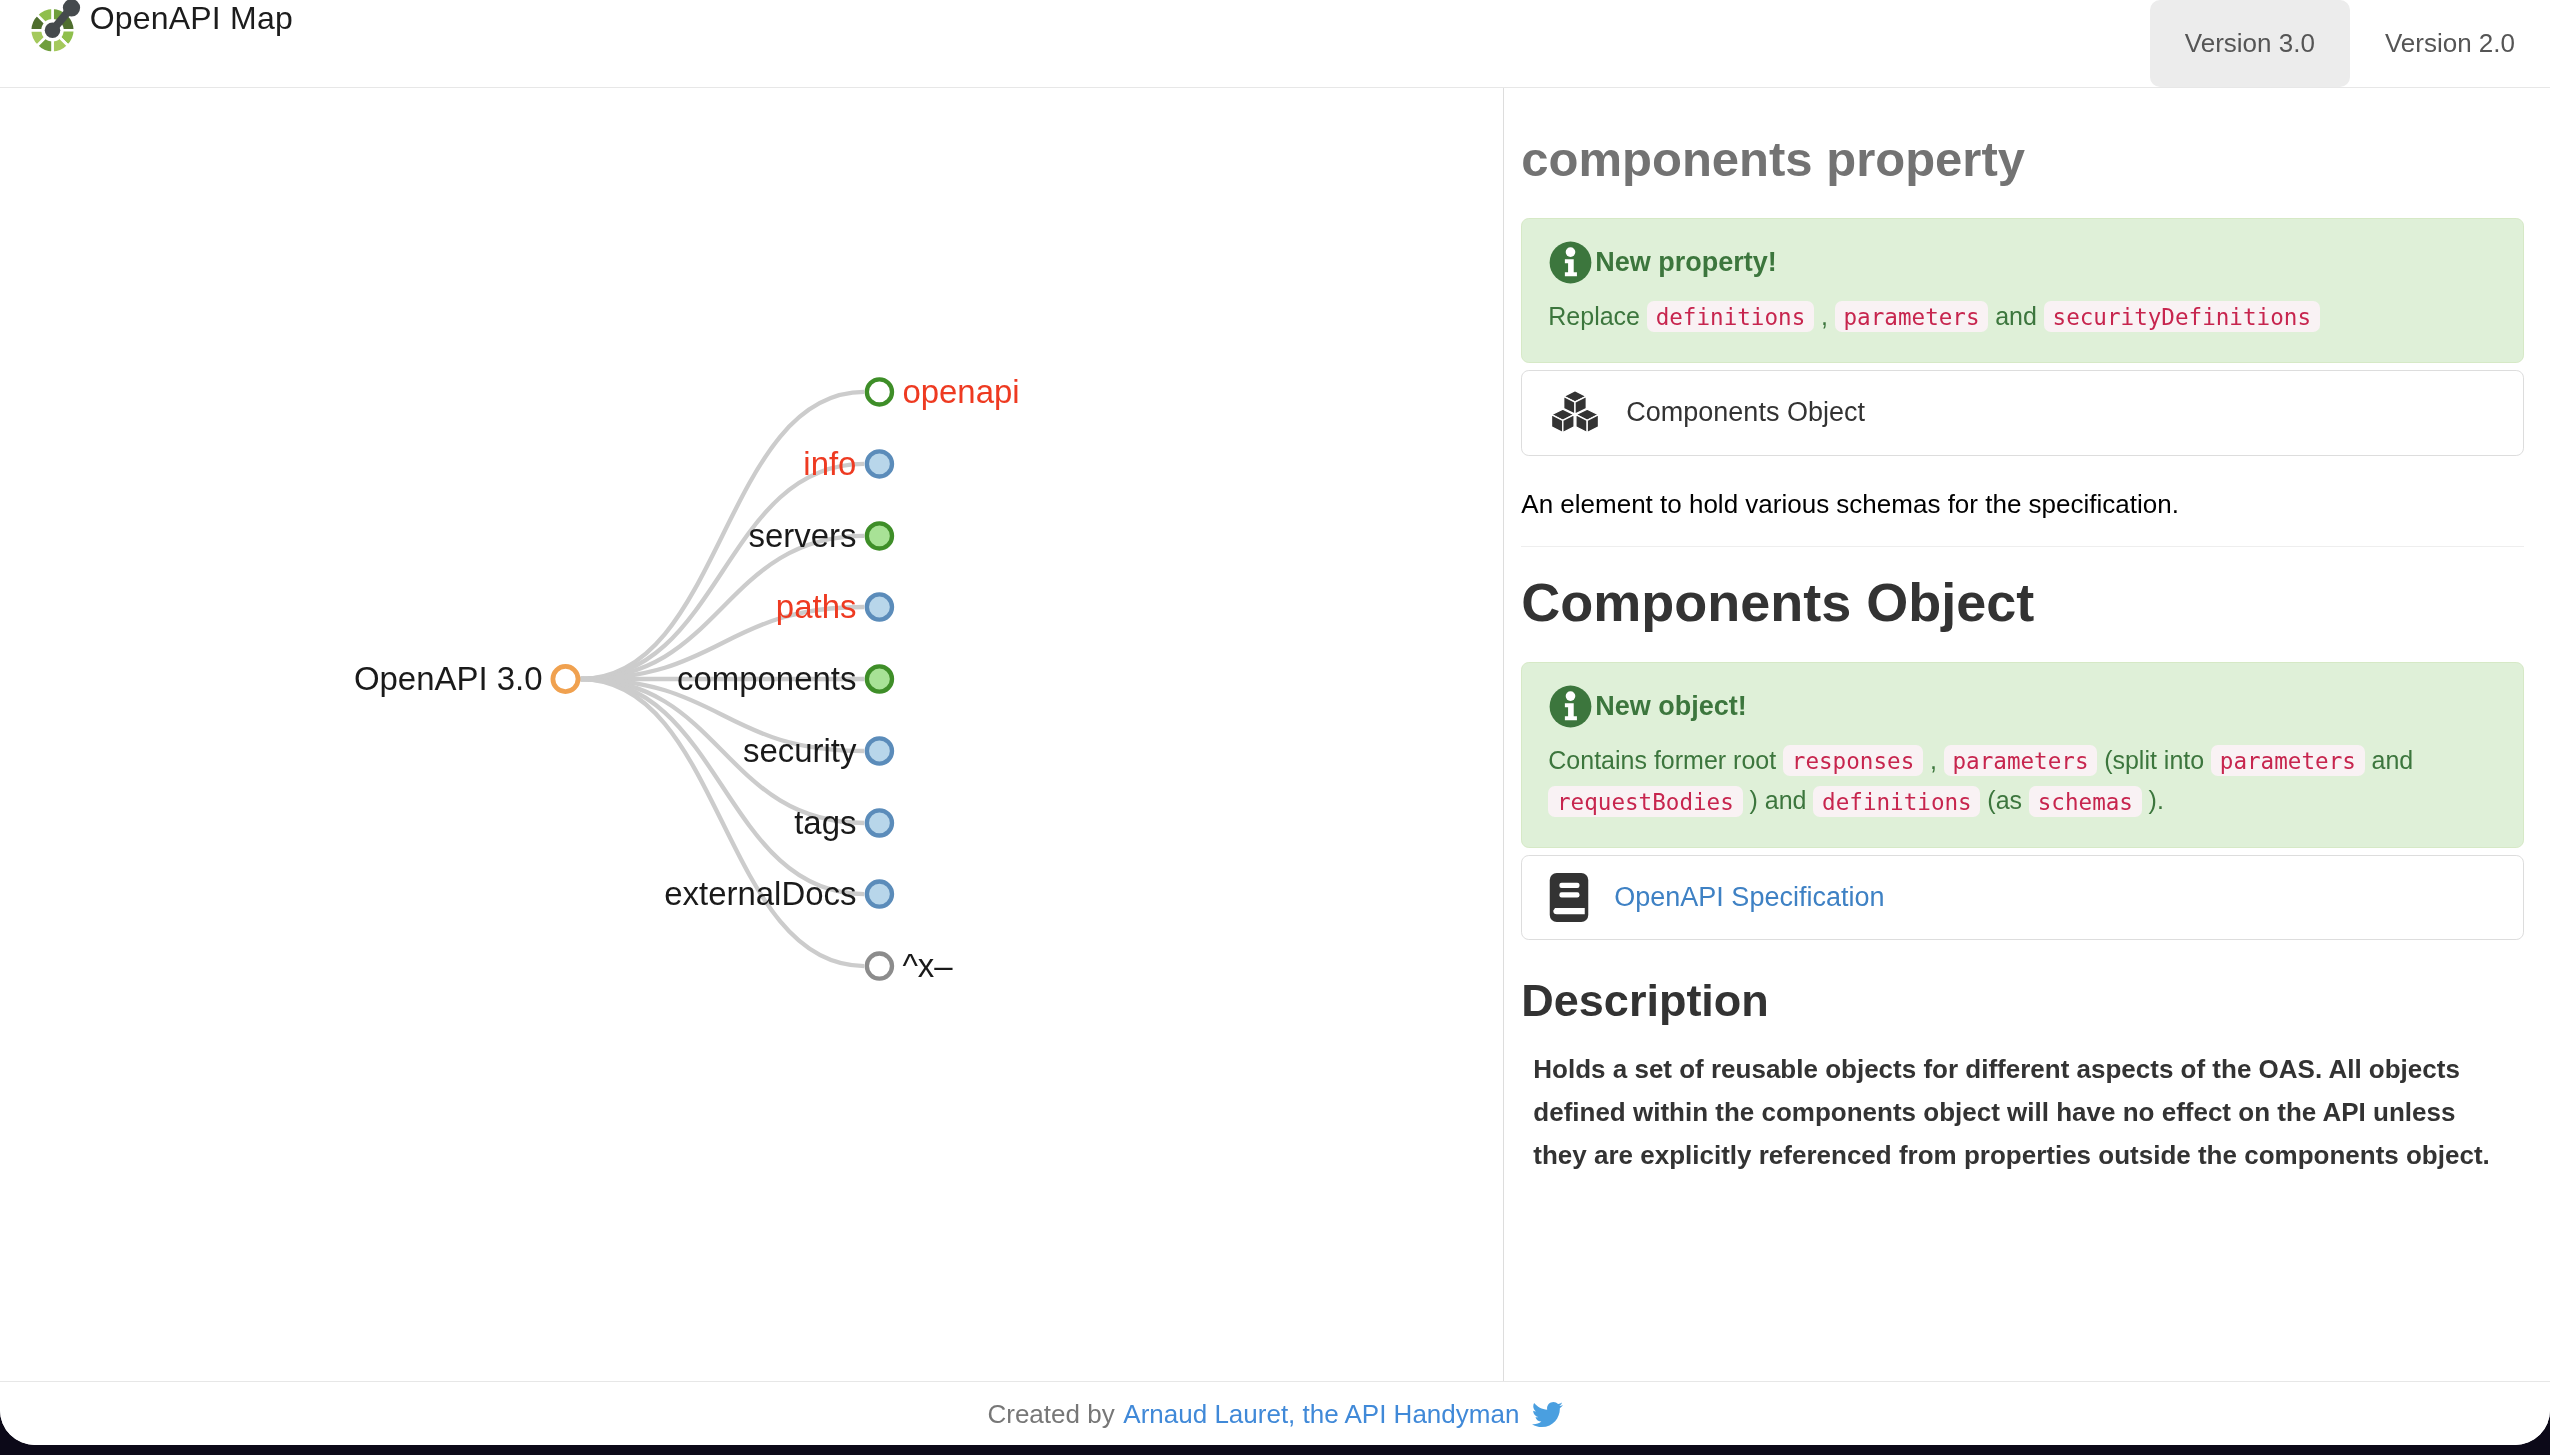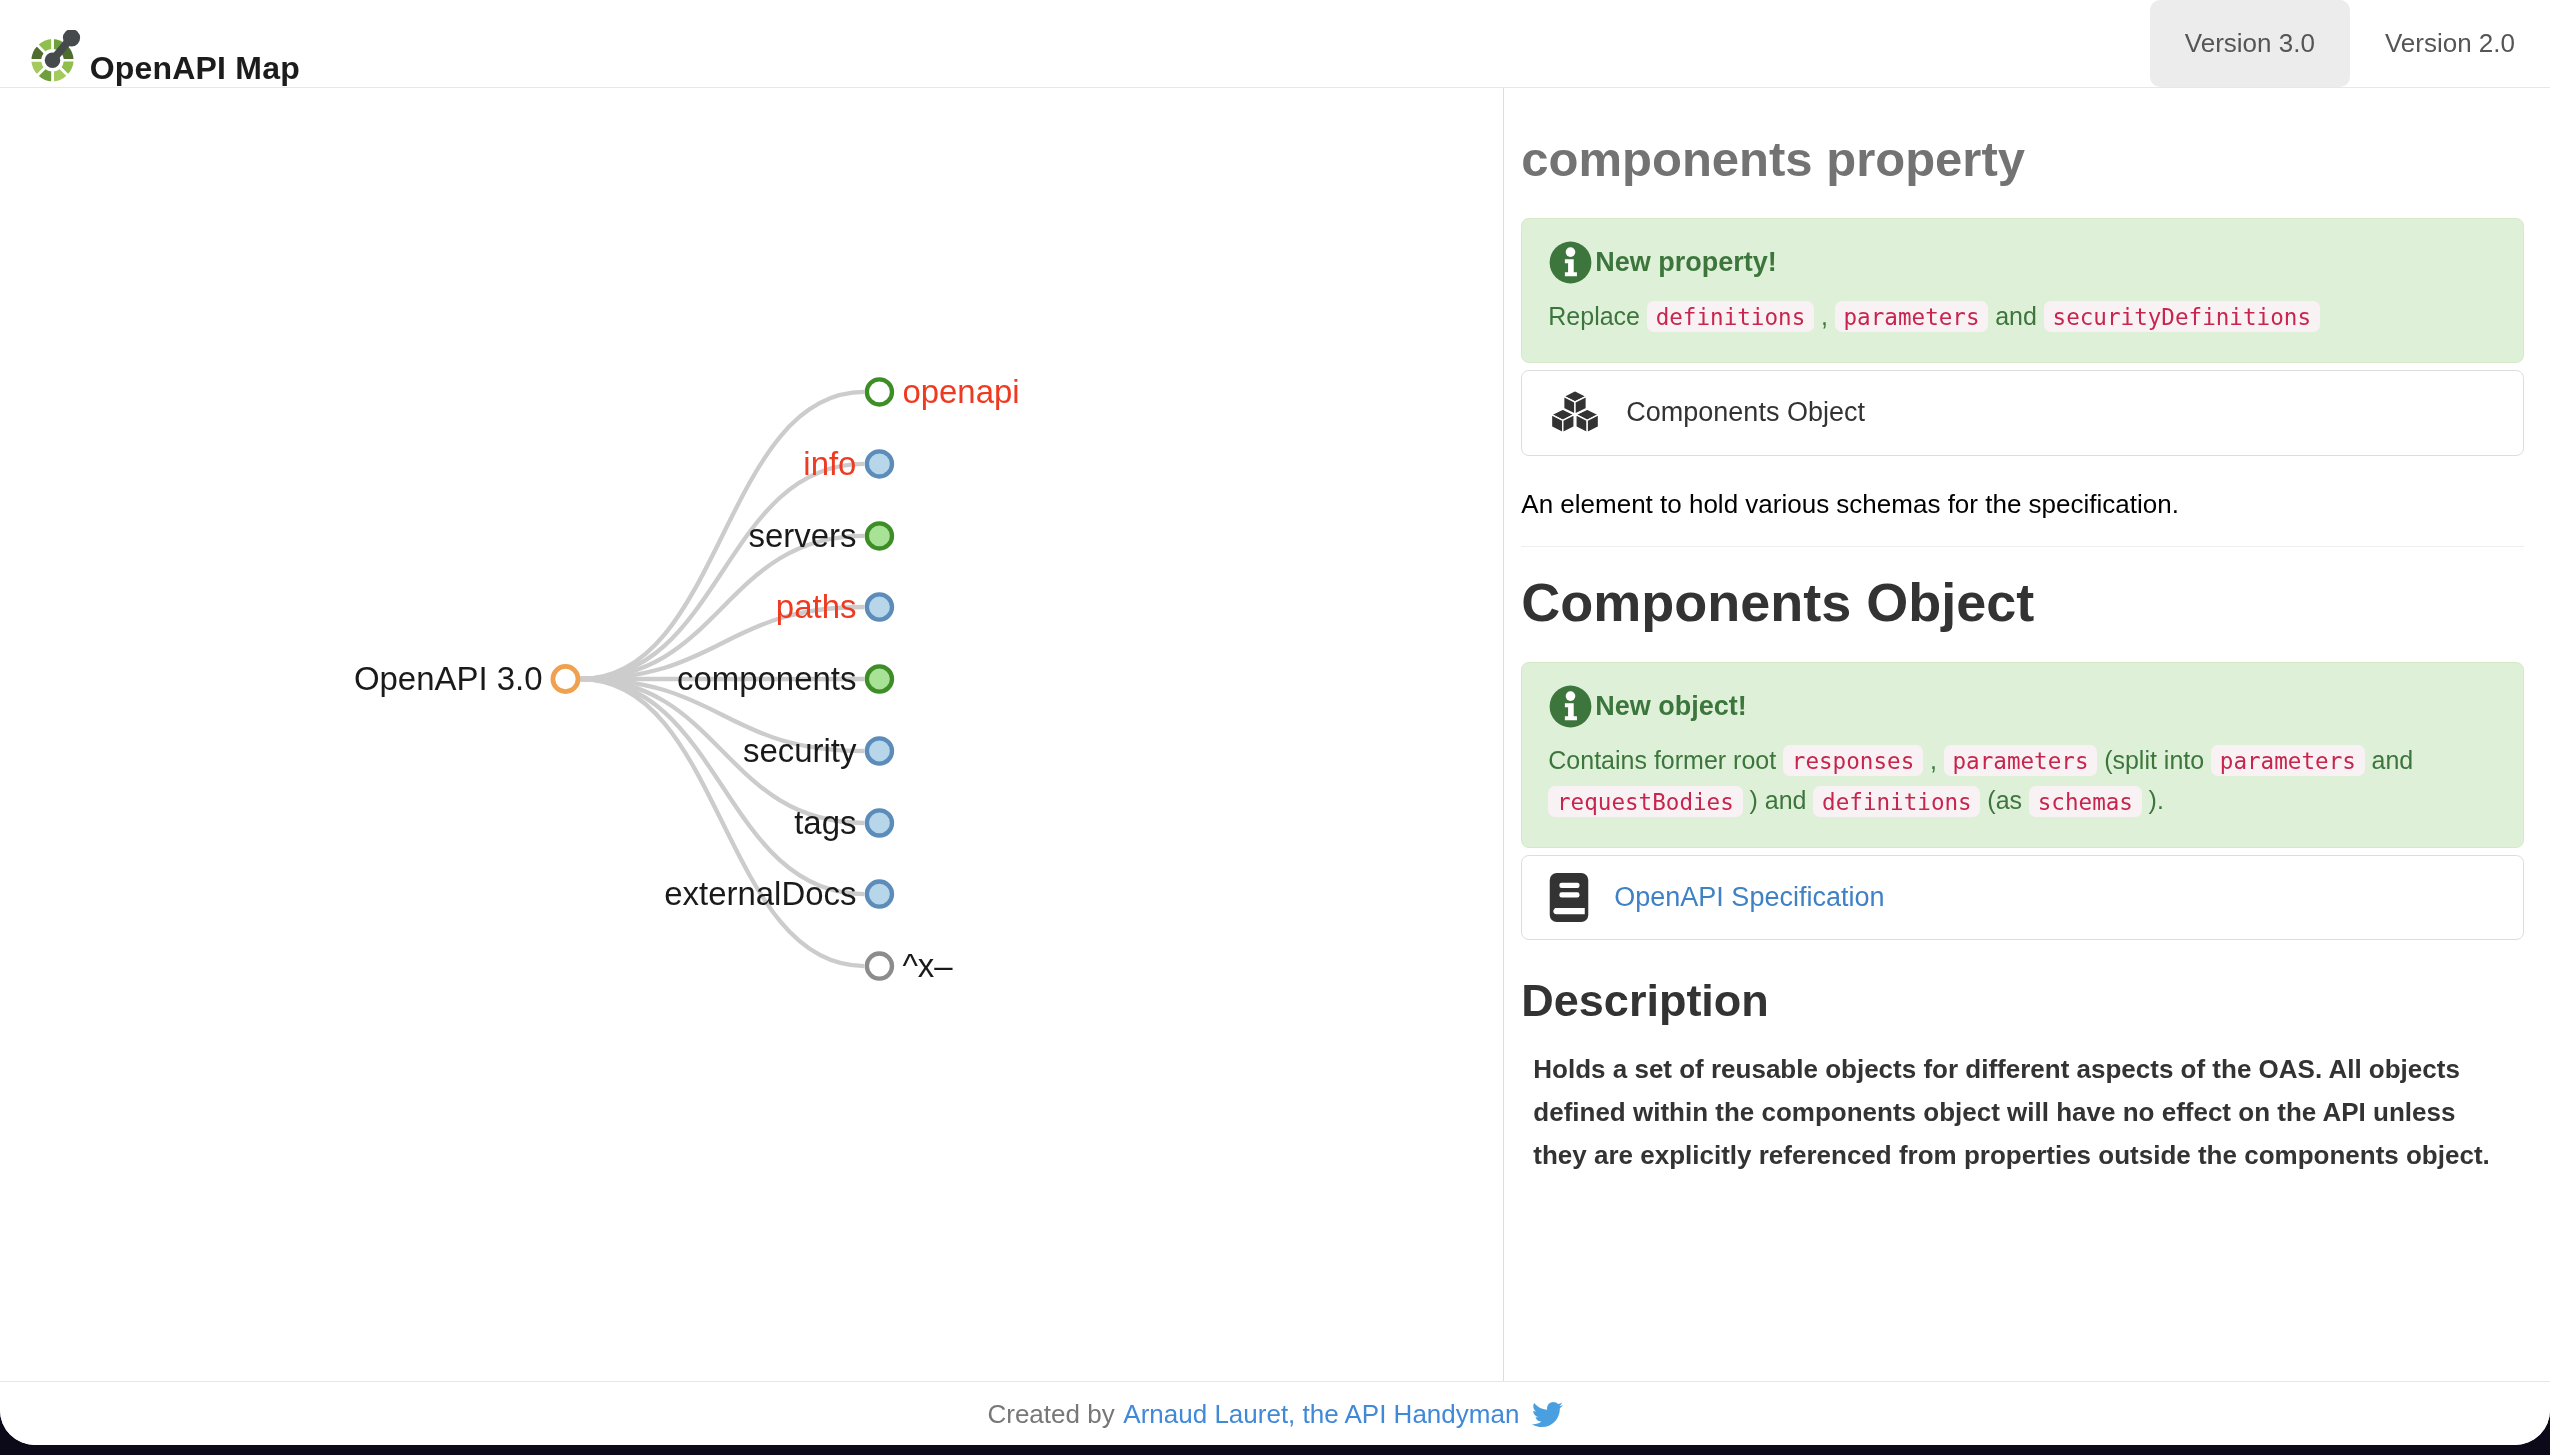--- a/index.html
+++ b/index.html
@@ -18,21 +18,21 @@
     border-radius:0 0 35px 35px;
     overflow:hidden;
   }
   
   .navbar{
     height:87px;
     display:flex;align-items:stretch;
     border-bottom:1.7px solid #e7e7e7;
     background:#fff;
   }
-  .brand{display:flex;align-items:flex-end;gap:8.7px;padding-left:24px;font-weight:bold;}
+  .brand{display:flex;align-items:flex-start;gap:8.7px;padding-left:24px;}
   .brand .logo{width:57px;height:57px;}
   .brand .title{font-size:32px;color:#1c1c1c;letter-spacing:0.2px;}
   .nav-spacer{flex:1;}
   .nav-tab{
     display:flex;align-items:center;
     padding:0 35px;
     font-size:26px;color:#555;
     cursor:pointer;
     border-radius:10px;
   }

